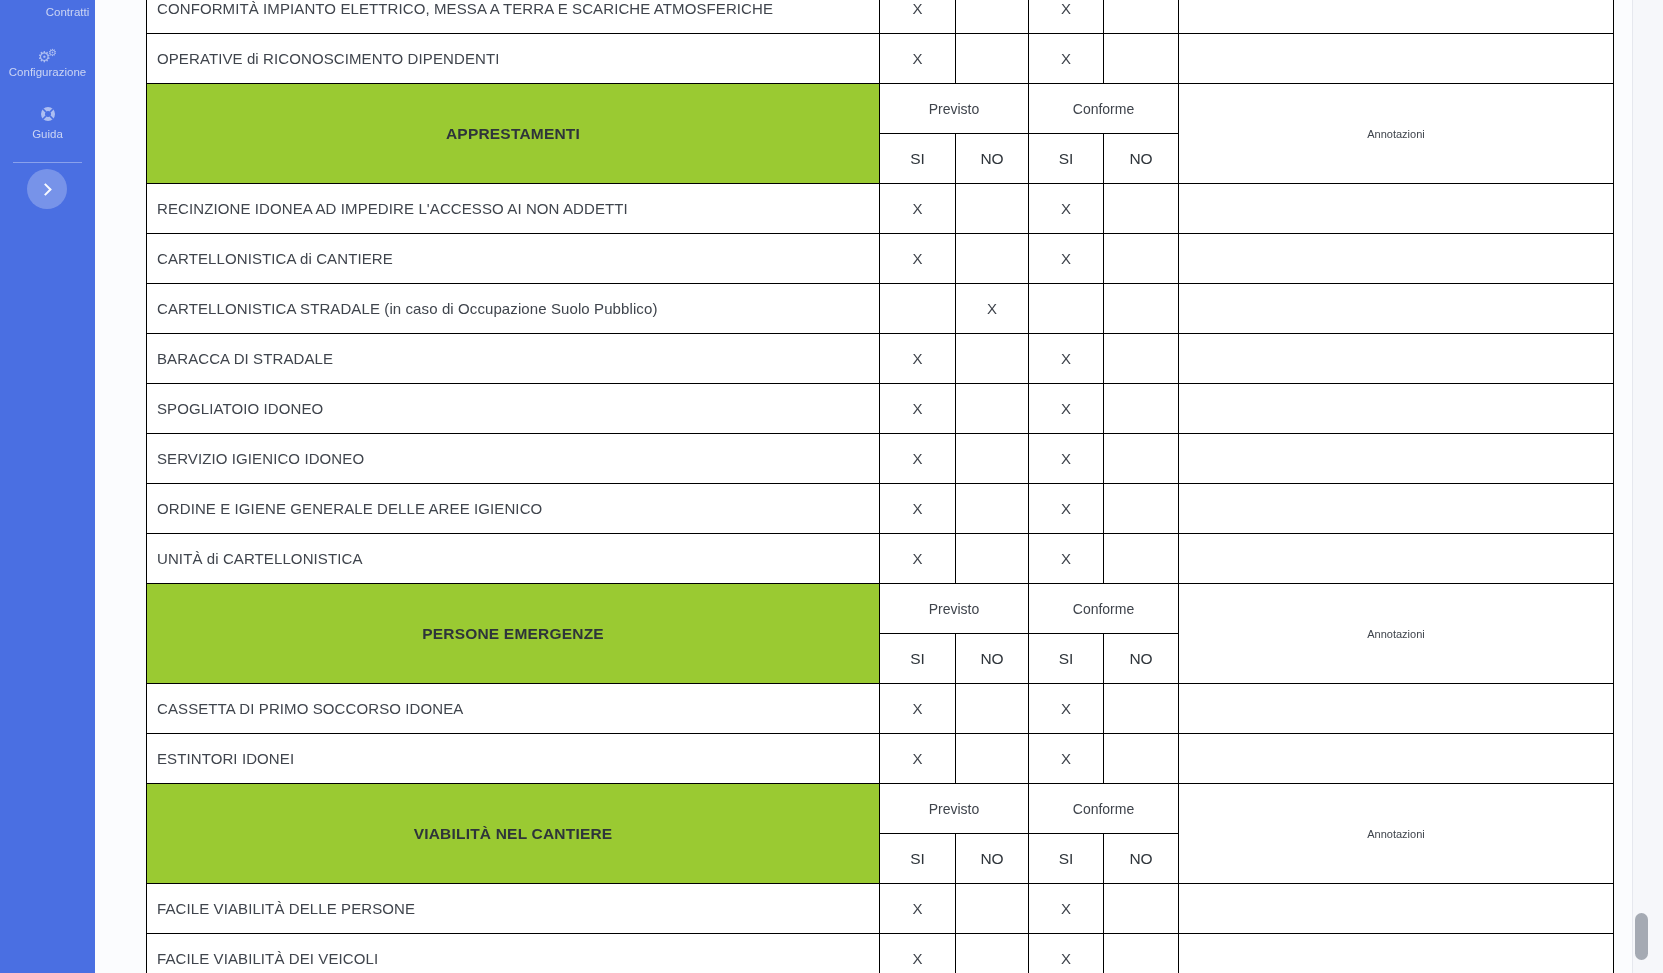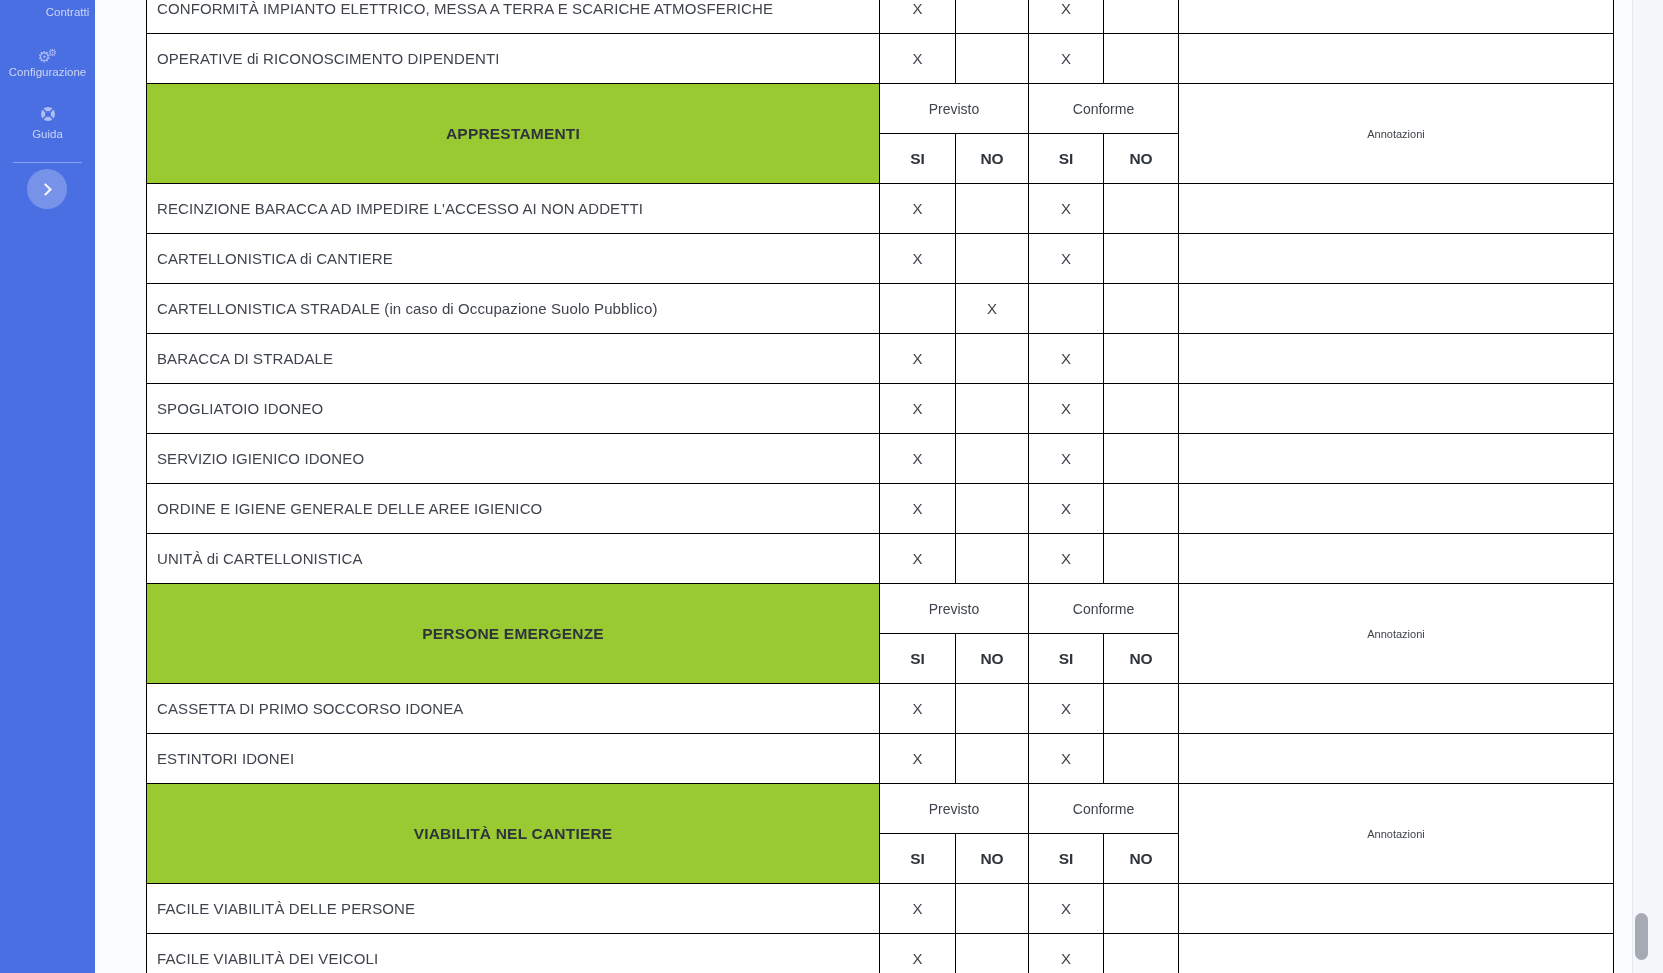--- a/index.html
+++ b/index.html
@@ -51,21 +51,21 @@
   td.desc {
     height:50px; padding:0 10px; vertical-align:middle;
     font-size:15px; color:#3f444c; letter-spacing:0.1px; text-align:left;
   }
   td.mark { text-align:center; vertical-align:middle; font-size:15px; color:#3f444c; }
   td.section {
     background:#9aca32; text-align:center; vertical-align:middle;
     font-weight:bold; font-size:15.5px; color:#2e343a; letter-spacing:0.2px;
   }
   td.group { height:50px; text-align:center; vertical-align:middle; font-size:14px; color:#3f444c; }
-  td.sino  { height:50px; text-align:center; vertical-align:middle; font-weight:bold; font-size:15.5px; color:#2e343a; }
+  td.sino  { height:50px; text-align:center; vertical-align:middle; font-weight:normal; font-size:15.5px; color:#2e343a; }
   td.annot { text-align:center; vertical-align:middle; font-size:11px; color:#3f444c; }
 
   
   .scroll-track {
     position:fixed; right:0; top:0; width:31px; height:100%;
     background:#f6f7fa; border-left:1px solid #e6e8ee; z-index:5;
   }
   .scroll-thumb {
     position:absolute; left:2px; top:913px; width:13px; height:47px;
     background:#a5aab3; border-radius:7px;
@@ -141,21 +141,21 @@
             <td class="group" colspan="2">Conforme</td>
             <td class="annot" rowspan="2">Annotazioni</td>
           </tr>
           <tr>
             <td class="sino">SI</td>
             <td class="sino">NO</td>
             <td class="sino">SI</td>
             <td class="sino">NO</td>
           </tr>
           <tr>
-            <td class="desc">RECINZIONE BARACCA AD IMPEDIRE L'ACCESSO AI NON ADDETTI</td>
+            <td class="desc">RECINZIONE IDONEA AD IMPEDIRE L'ACCESSO AI NON ADDETTI</td>
             <td class="mark">X</td>
             <td class="mark"></td>
             <td class="mark">X</td>
             <td class="mark"></td>
             <td class="annot"></td>
           </tr>
           <tr>
             <td class="desc">CARTELLONISTICA di CANTIERE</td>
             <td class="mark">X</td>
             <td class="mark"></td>

